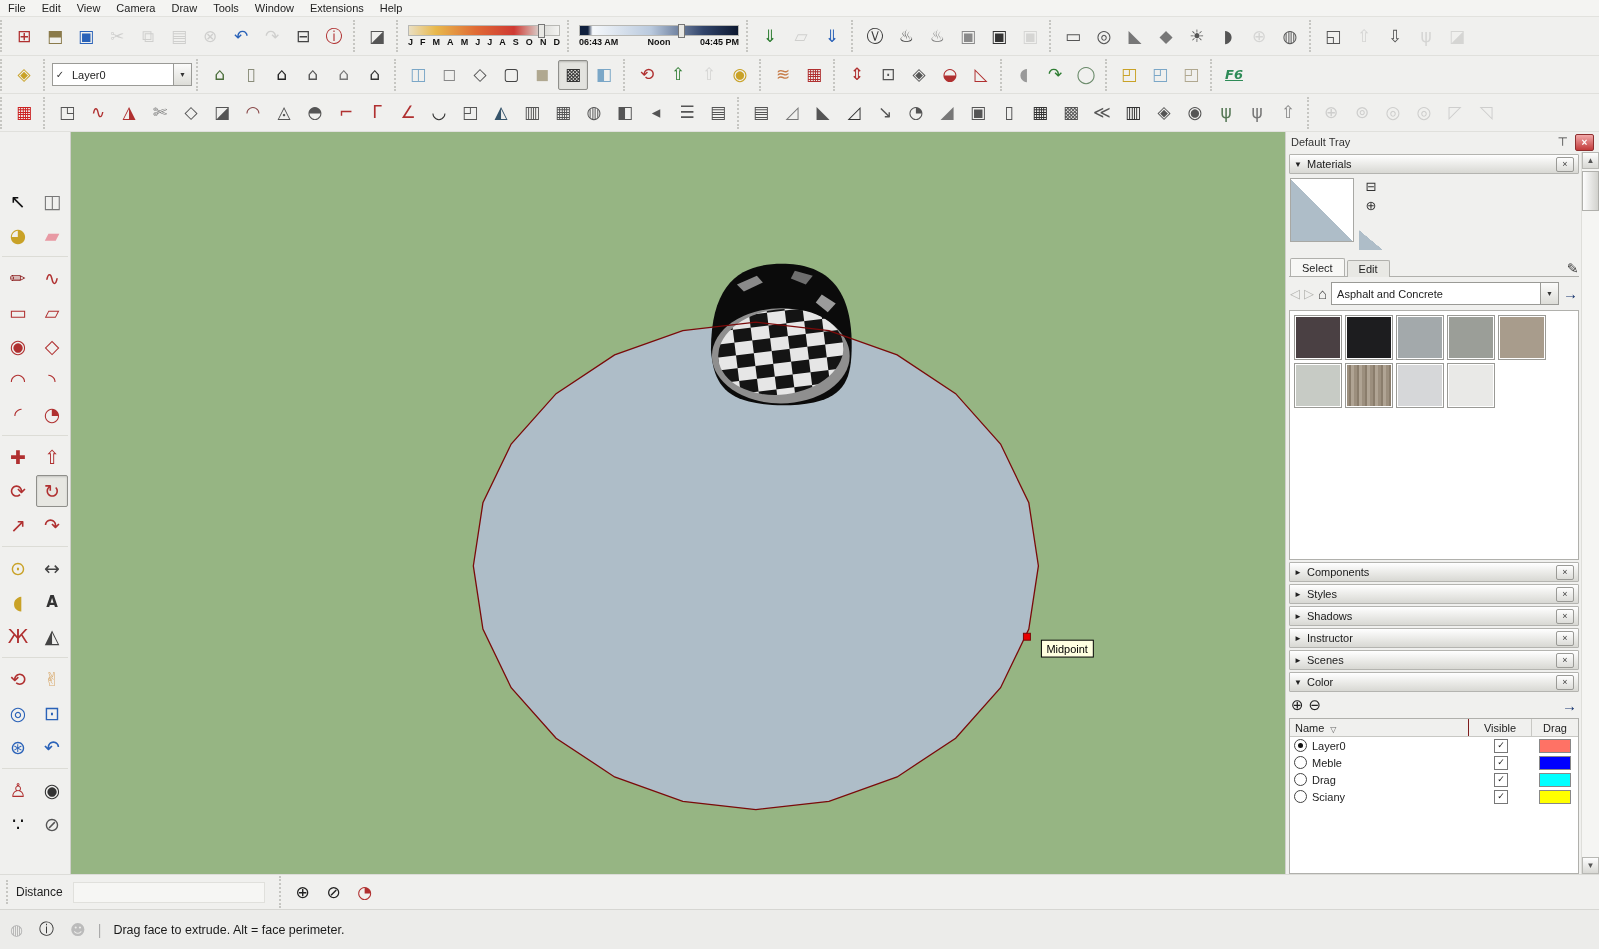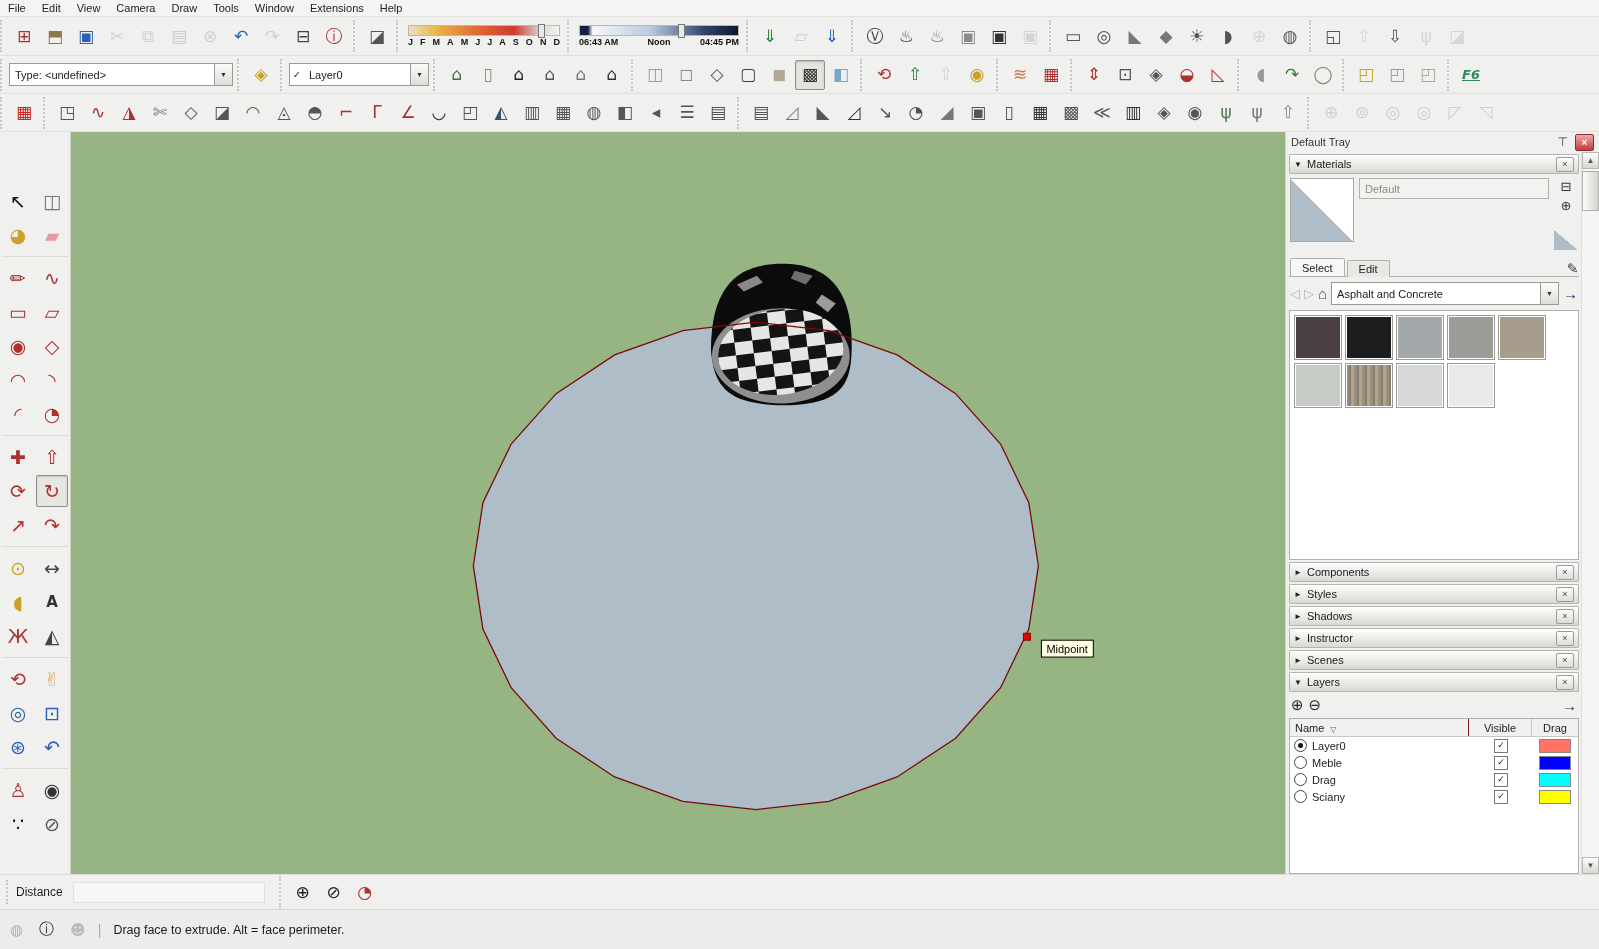--- a/index.html
+++ b/index.html
@@ -211,26 +211,20 @@
       </div>
       <div class="tb-group">
         <div class="tb-icon" style="color: rgb(85, 85, 85);">◱</div>
         <div class="tb-icon disabled" style="color: rgb(170, 170, 170);">⇧</div>
         <div class="tb-icon" style="color: rgb(85, 85, 85);">⇩</div>
         <div class="tb-icon disabled" style="color: rgb(170, 170, 170);">ψ</div>
         <div class="tb-icon disabled" style="color: rgb(170, 170, 170);">◪</div>
       </div>
     </div>
   <div class="tbrow tbrow2" id="row2">
-      <div class="tb-group">
-        <div class="combo" style="width: 222px;">
-          <span class="val">Type: &lt;undefined&gt;</span>
-          <span class="cbtn">▼</span>
-        </div>
-      </div>
       <div class="tb-group">
         <div class="tb-icon" style="color: rgb(201, 162, 39);">◈</div>
       </div>
       <div class="tb-group">
         <div class="combo" style="width: 138px;">
           <span class="chk">✓</span>
           <span class="val">Layer0</span>
           <span class="cbtn">▼</span>
         </div>
       </div>
@@ -429,25 +423,20 @@
       <div class="tray-body">
         <div class="tray-content">
           <div class="sec-h">
             <span class="tri">▼</span>
             <span class="lbl">Materials</span>
             <span class="sec-x">×</span>
           </div>
 
           <div class="mat-top">
             <div class="mat-preview"></div>
-            <div class="mat-mid">
-              <div class="mat-name">
-                <span>Default</span>
-              </div>
-            </div>
             <div class="mat-right">
               <span class="mini-btn">⊟</span>
               <span class="mini-btn">⊕</span>
               <div class="mat-tri"></div>
             </div>
           </div>
 
           <div class="tabs">
             <span class="tab active">Select</span>
             <span class="tab">Edit</span>
@@ -500,21 +489,21 @@
               </div>
               <div class="sec-h">
                 <span class="tri">►</span>
                 <span class="lbl">Scenes</span>
                 <span class="sec-x">×</span>
               </div>
             </div>
 
           <div class="sec-h">
             <span class="tri">▼</span>
-            <span class="lbl">Layers</span>
+            <span class="lbl">Color</span>
             <span class="sec-x">×</span>
           </div>
           <div class="layers-tools">
             <span class="circ-btn">⊕</span>
             <span class="circ-btn">⊖</span>
             <span style="flex:1"></span>
             <span class="detail-arrow">→</span>
           </div>
           <div class="layers-table">
             <div class="lt-head">

